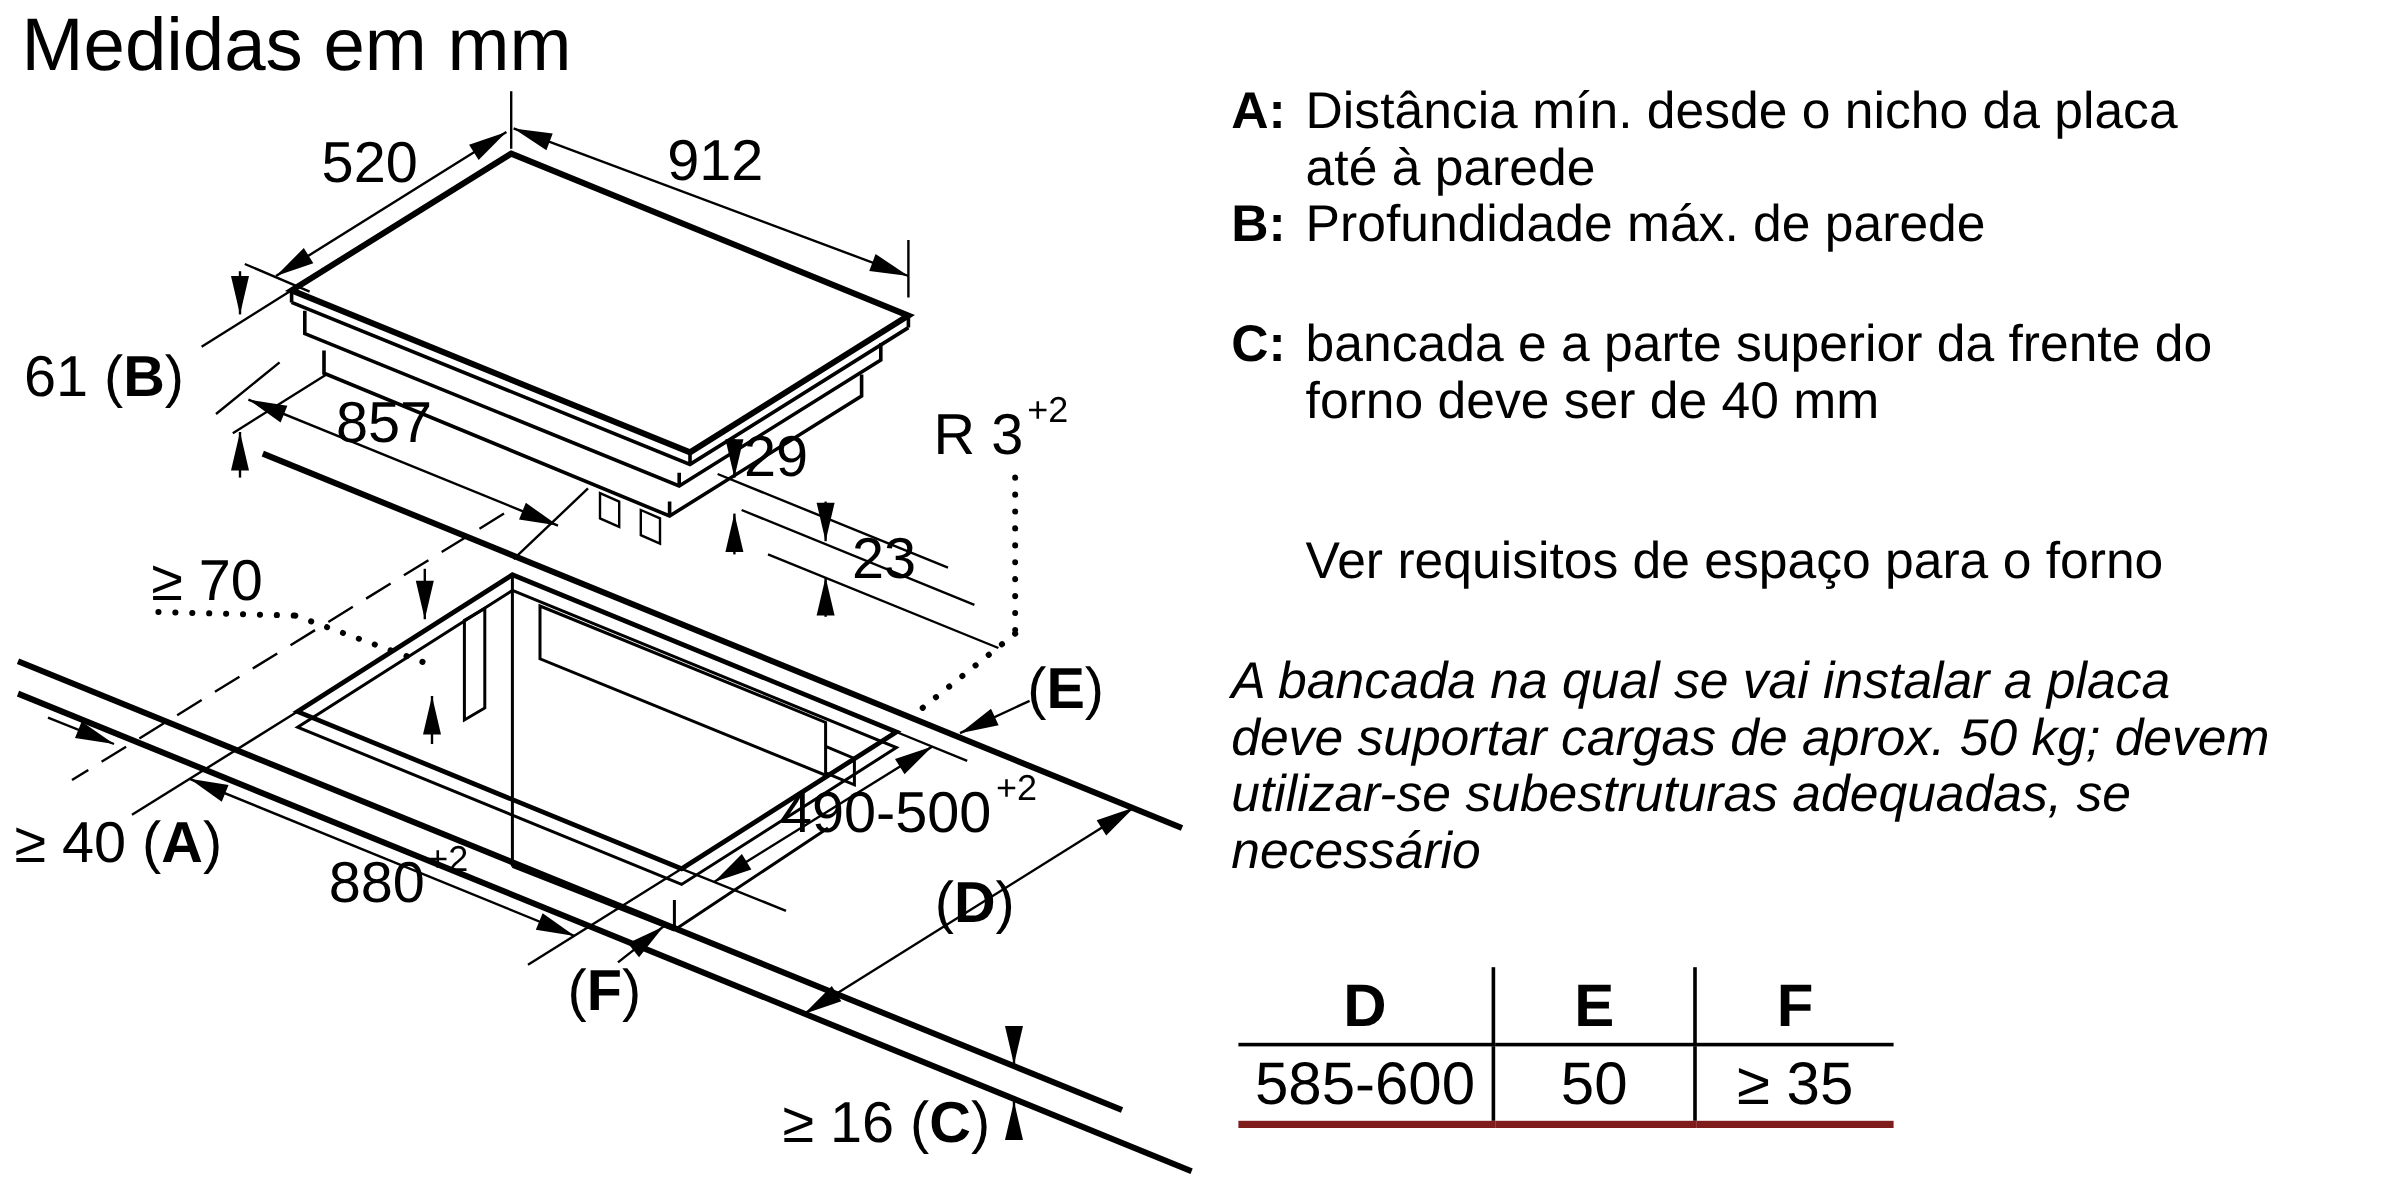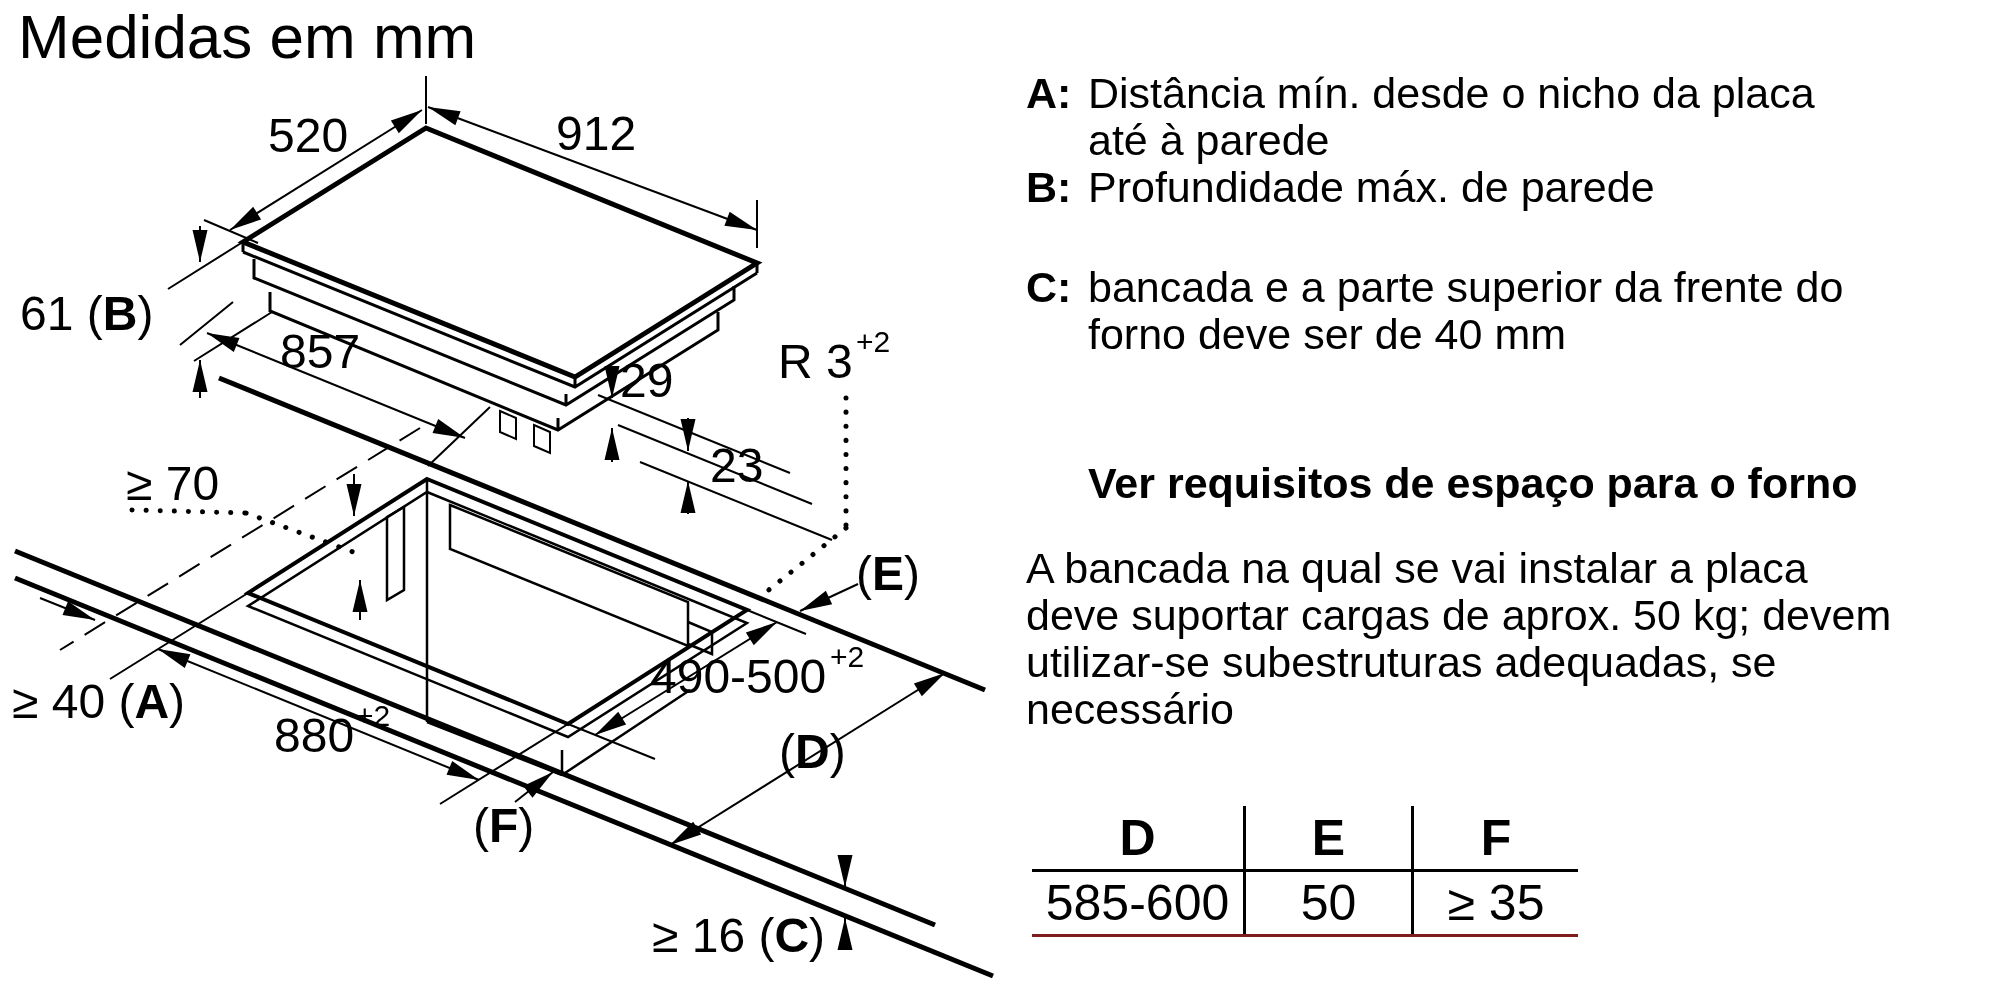--- a/index.html
+++ b/index.html
@@ -25,21 +25,21 @@
   .noteblock { position:absolute; font-size:43px; line-height:47px; white-space:nowrap; }
   .noterow { display:flex; }
   .notelabel { font-weight:bold; width:62px; flex:0 0 62px; }
   .tablewrap { position:absolute; left:1032px; top:806px; }
   table.spec { border-collapse:collapse; font-size:50px; table-layout:fixed; }
   table.spec td { text-align:center; padding:0; border:0 solid #000; }
   table.spec .c1 { width:211px; border-right:3px solid #000; }
   table.spec .c2 { width:165px; border-right:3px solid #000; }
   table.spec .c3 { width:164px; }
   table.spec tr.hd td { height:63px; font-weight:bold; border-bottom:3px solid #000; }
-  table.spec tr.r1 td { height:62px; border-bottom:3px solid #7f1d1d; }
+  table.spec tr.r1 td { height:62px; border-bottom:6px solid #7f1d1d; }
   table.spec tr.r2 td { height:63px; }
 </style>
 </head>
 <body>
 
 <svg width="1010" height="1000" viewBox="0 0 1010 1000" style="position:absolute;left:0;top:0;">
   <defs>
     <marker id="ah" markerUnits="userSpaceOnUse" markerWidth="40" markerHeight="22" refX="39" refY="11" orient="auto-start-reverse">
       <path d="M39,11 L7,3.5 L7,18.5 Z" fill="#000"></path>
     </marker>
@@ -185,23 +185,23 @@
 <div class="noteblock" style="left:1026px; top:264px;">
   <div class="noterow">
     <div class="notelabel">C:</div>
     <div>
       <div>bancada e a parte superior da frente do</div>
       <div>forno deve ser de 40 mm</div>
     </div>
   </div>
 </div>
 
-<div class="noteblock" style="left:1088px; top:460px;font-weight:bold;">Ver requisitos de espaço para o forno</div>
-
-<div class="noteblock" style="left:1026px; top:545px;">
+<div class="noteblock" style="left:1088px; top:445px;">Ver requisitos de espaço para o forno</div>
+
+<div class="noteblock" style="left:1026px; top:545px;font-style:italic;">
   <div>A bancada na qual se vai instalar a placa</div>
   <div>deve suportar cargas de aprox. 50 kg; devem</div>
   <div>utilizar-se subestruturas adequadas, se</div>
   <div>necessário</div>
 </div>
 
 <div class="tablewrap">
   <table class="spec">
     <tbody>
         <tr class="hd">

